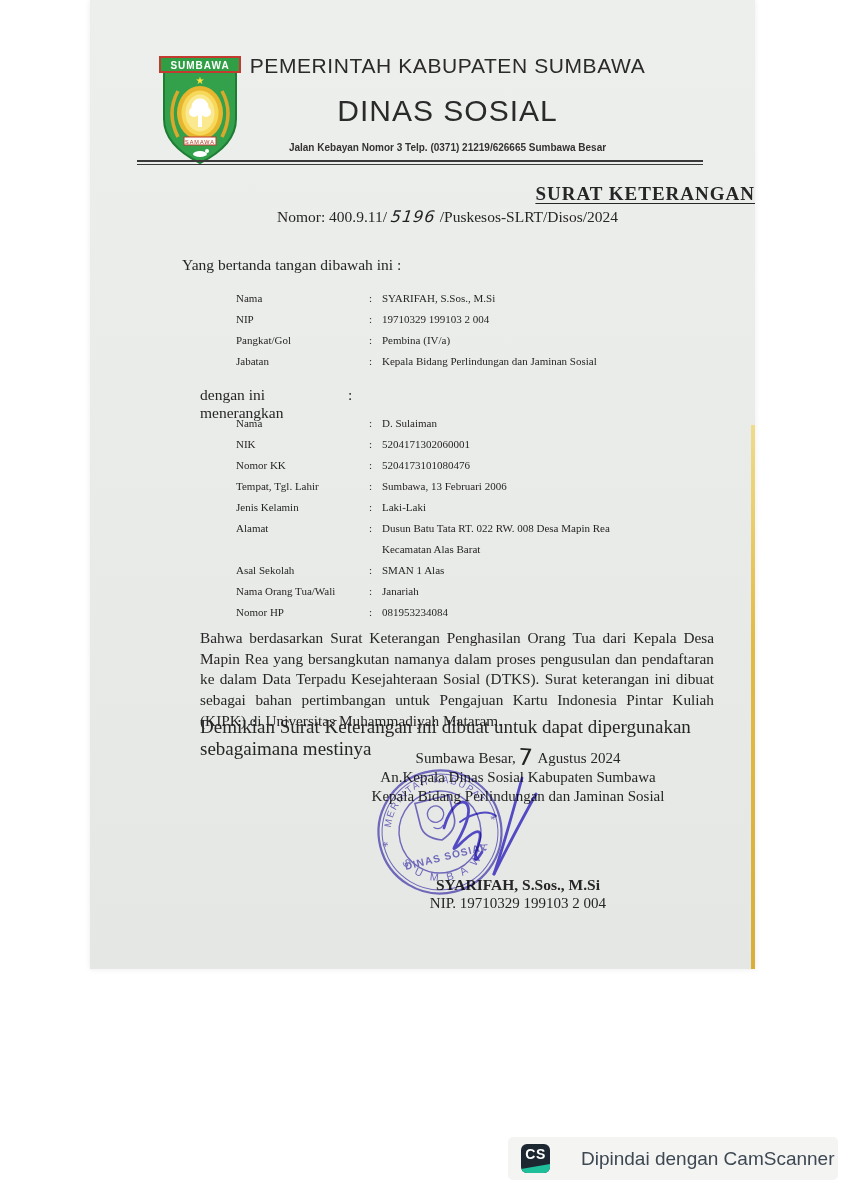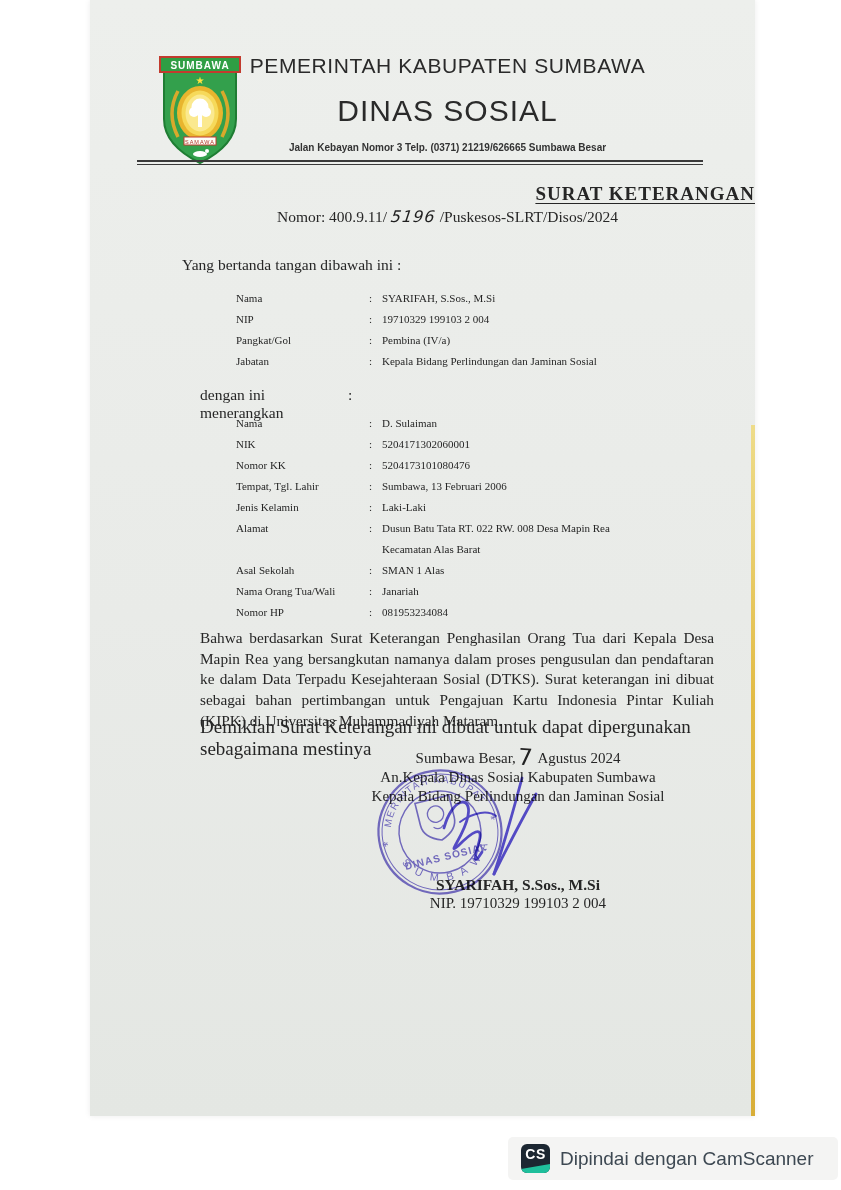--- a/index.html
+++ b/index.html
@@ -1,21 +1,21 @@
 <!DOCTYPE html>
 <html><head>
 <meta charset="utf-8">
 <style>
   html,body{margin:0;padding:0;}
   body{
     width:841px;height:1190px;position:relative;background:#ffffff;
     font-family:"Liberation Serif", serif;color:#262626;overflow:hidden;
   }
   .page{
-    position:absolute;left:90px;top:0;width:665px;height:1116px;
+    position:absolute;left:90px;top:0;width:665px;height:969px;
     background:linear-gradient(180deg,#edefec 0%,#e9ebe8 55%,#e4e7e3 100%);
     box-shadow:0 0 6px rgba(0,0,0,0.08);
   }
   .page-edge-yellow{
     position:absolute;right:0;top:425px;bottom:0;width:4px;
     background:linear-gradient(180deg,#eedc8a,#e2bb45 40%,#d8ae38);
   }
   
   .logo{position:absolute;left:64px;top:55px;width:92px;height:112px;}
   .hdr-text{position:absolute;left:90px;right:40px;top:0;text-align:center;
@@ -52,21 +52,21 @@
   .sig-line{line-height:19px;}
   .sig-name{position:absolute;left:0;right:0;top:128px;font-weight:bold;font-size:15.5px;}
   .sig-nip{position:absolute;left:0;right:0;top:147px;font-size:15px;}
   .stamp{position:absolute;left:263px;top:745px;width:174px;height:174px;
     mix-blend-mode:multiply;transform:rotate(-14deg);opacity:.85;}
   .signature-ink{position:absolute;left:340px;top:762px;width:140px;height:135px;
     mix-blend-mode:multiply;}
   
   .cs-bar{position:absolute;left:508px;top:1137px;width:330px;height:43px;
     background:#f4f4f3;border-radius:5px;display:flex;align-items:center;
-    font-family:"Liberation Sans",sans-serif;}
+    font-family:"Liberation Sans",sans-serif;gap:21px;}
   .cs-icon{width:29px;height:29px;border-radius:6px;background:#1c2732;margin-left:13px;
     position:relative;overflow:hidden;flex:0 0 auto;}
   .cs-icon .cs-glyph{position:absolute;left:0;right:0;top:2px;text-align:center;
     color:#fff;font-weight:bold;font-size:14px;letter-spacing:.5px;}
   .cs-icon .cs-teal{position:absolute;left:0;right:0;bottom:0;height:9px;background:#1fbf9c;
     clip-path:polygon(0 100%,100% 100%,100% 0,0 55%);}
   .cs-text{margin-left:10px;font-size:19px;color:#3d4852;}
 </style>
 </head>
 <body>

